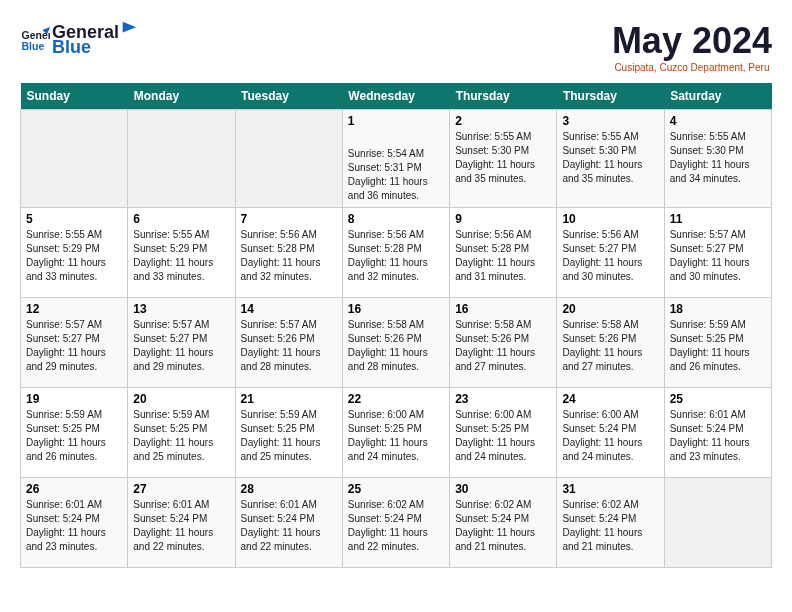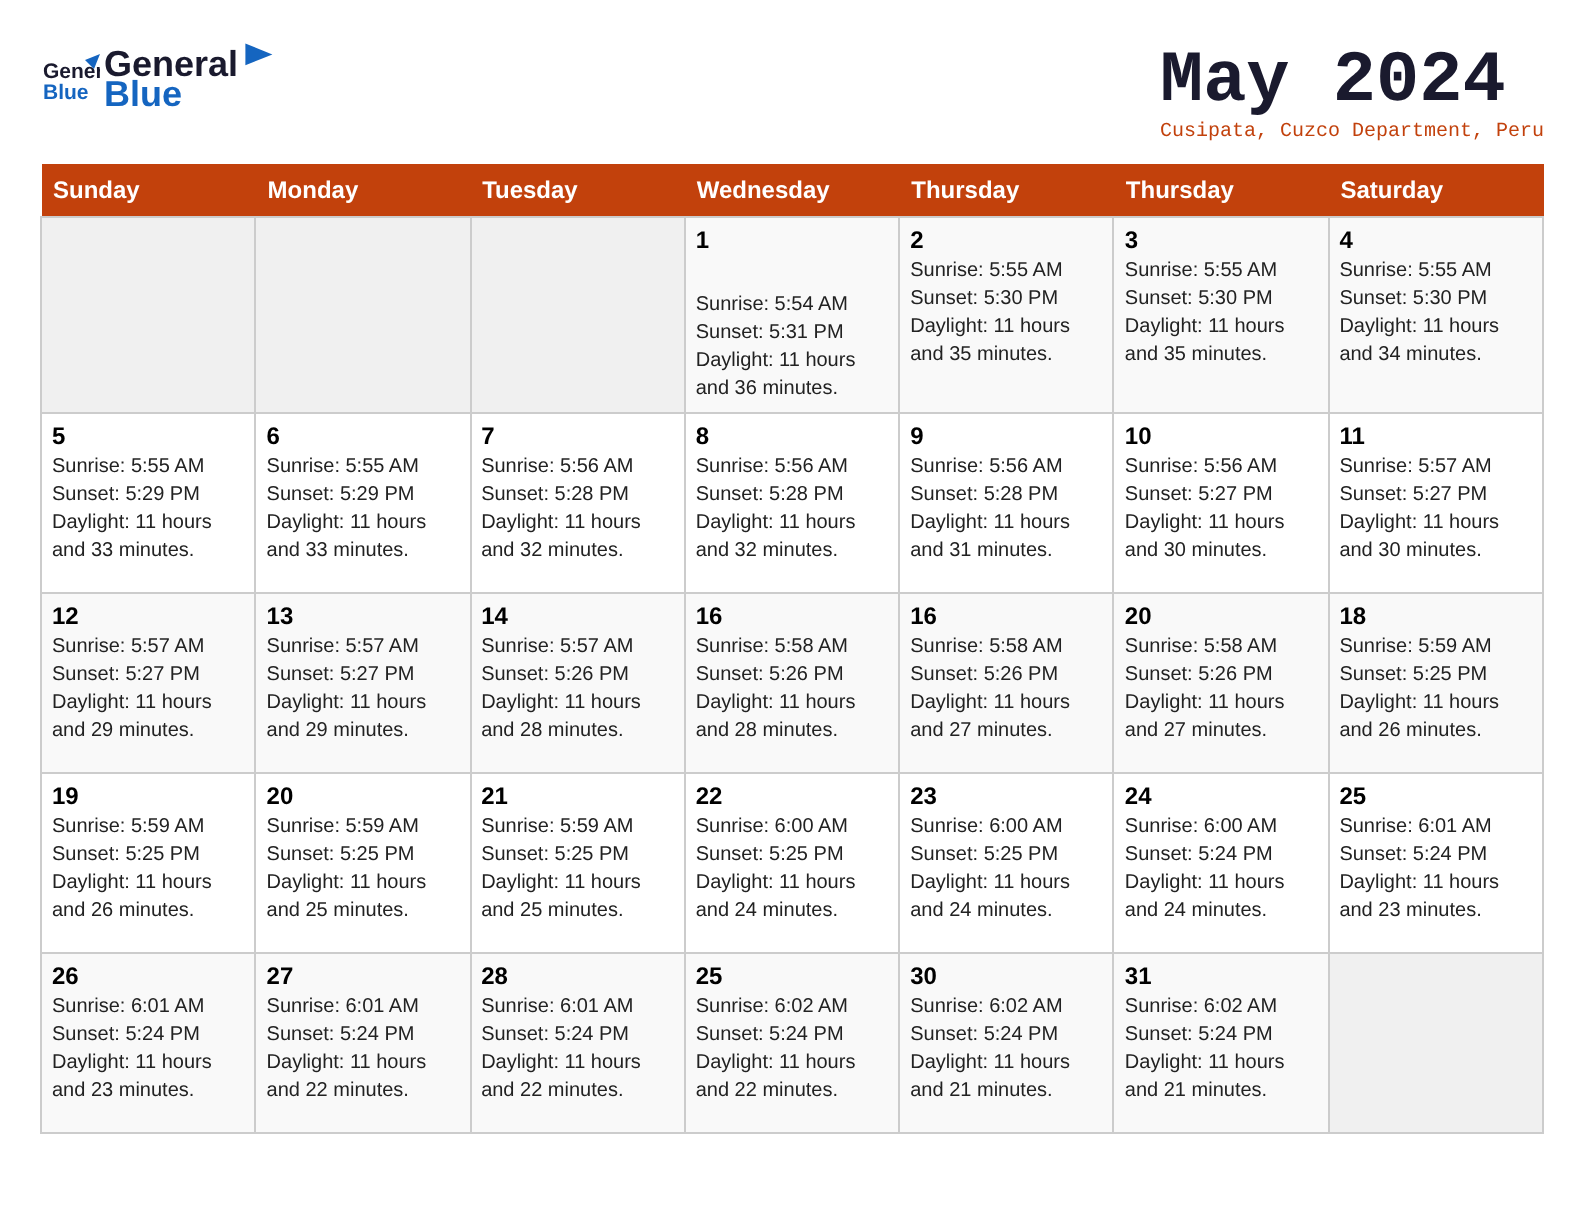--- a/index.html
+++ b/index.html
@@ -21,39 +21,38 @@
       align-items: center;
     }
     .logo-general { color: #1a1a2e; }
     .logo-blue { color: #1565c0; }
     .logo-icon {
       width: 30px;
       height: 30px;
       margin-right: 2px;
     }
     .title-block {
-      text-align: left;
-      font-family: Liberation Mono, monospace;
+      text-align: center;
     }
     .month-title {
       font-size: 36px;
       font-weight: bold;
       color: #1a1a2e;
     }
     .location {
       font-size: 10px;
       color: #c2410c;
     }
     table {
       width: 100%;
       border-collapse: collapse;
       font-size: 11px;
     }
     thead tr th {
-      background-color: #c2410c;
+      background-color: #0f766e;
       color: #fff;
       text-align: left;
       padding: 6px 6px;
       font-size: 12px;
       font-weight: bold;
     }
     tbody tr td {
       border: 1px solid #ccc;
       vertical-align: top;
       padding: 4px 5px;

